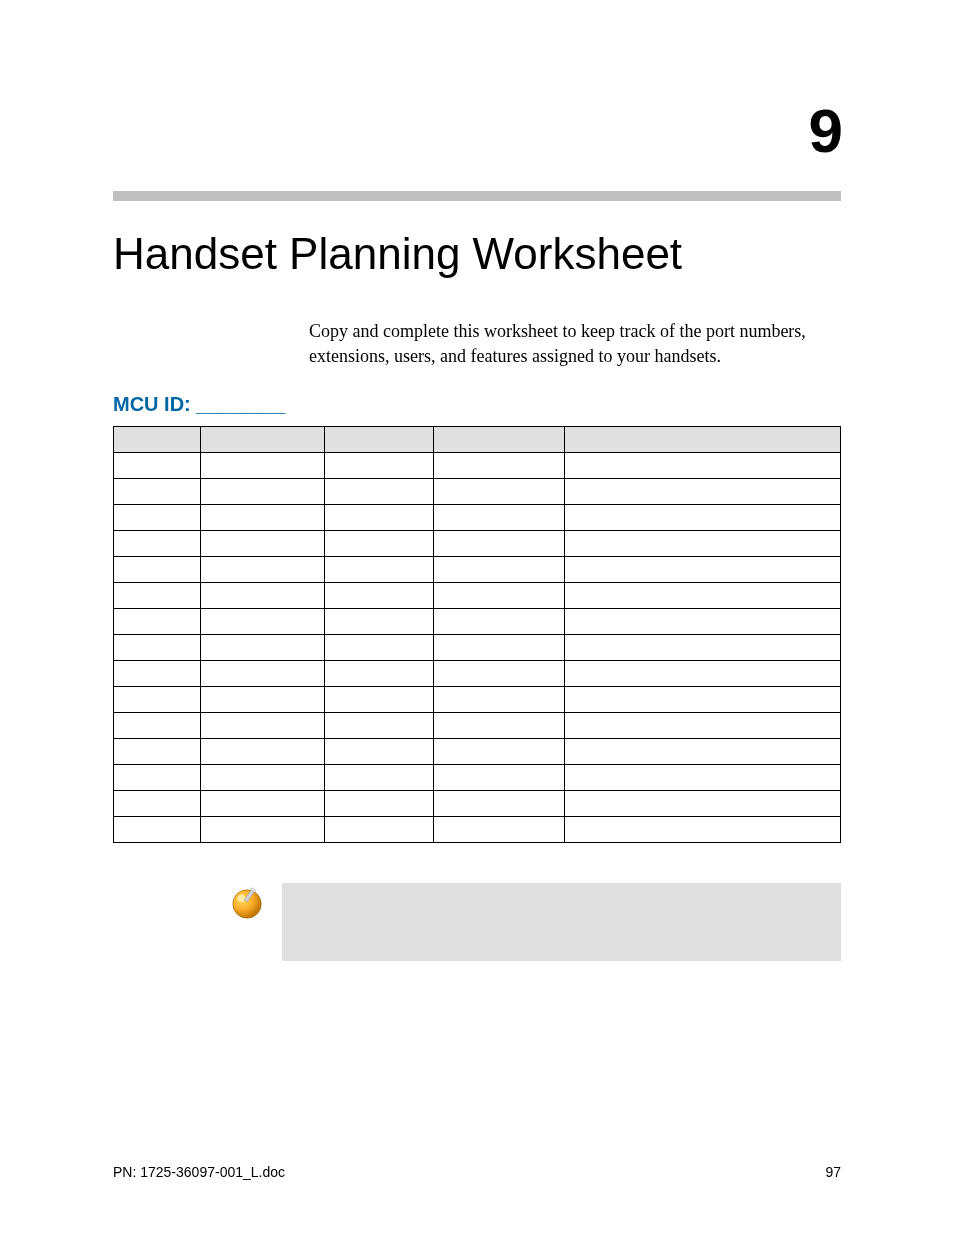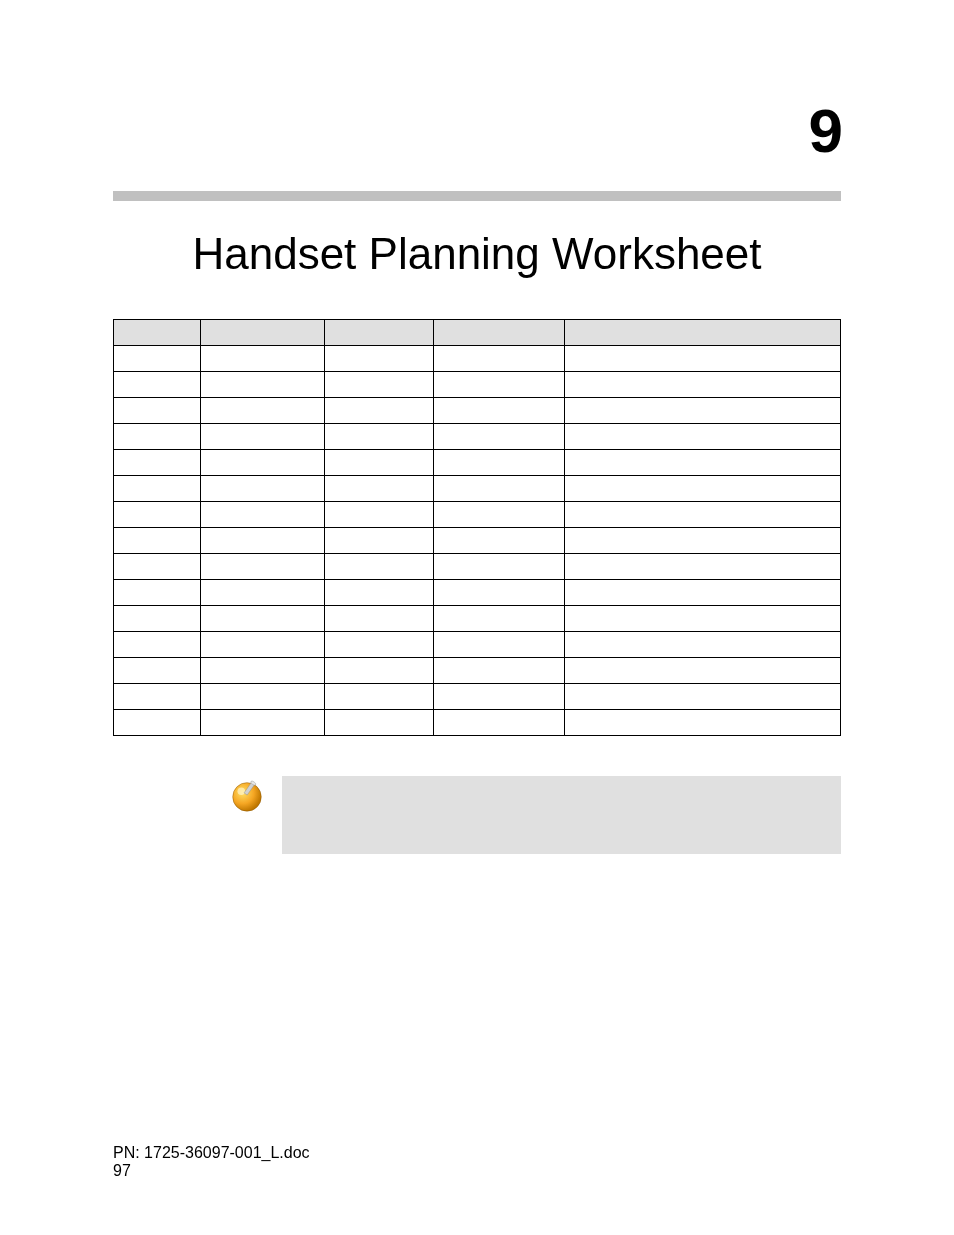--- a/index.html
+++ b/index.html
@@ -31,21 +31,20 @@
       background: #c0c0c0;
       margin-bottom: 28px;
     }
     .title {
       font-size: 44px;
       font-weight: 300;
       font-family: Arial, Helvetica, sans-serif;
       color: #000;
       margin-bottom: 40px;
       letter-spacing: 0px;
-      text-align: center;
     }
     .intro {
       margin-left: 196px;
       font-size: 18px;
       line-height: 1.4;
       color: #000;
       margin-bottom: 24px;
     }
     .mcu-label {
       font-family: Arial, Helvetica, sans-serif;
@@ -92,32 +91,33 @@
       min-height: 78px;
     }
     .footer {
       position: absolute;
       bottom: 55px;
       left: 113px;
       right: 113px;
       display: flex;
       justify-content: space-between;
       font-family: Arial, Helvetica, sans-serif;
-      font-size: 16px;
-      color: #000;
-      flex-direction: column;
+      font-size: 14px;
+      color: #000;
     }
   </style>
 </head>
 <body>
 
 <div class="page">
   <div class="chapter-number">9</div>
   <div class="divider"></div>
   <div class="title">Handset Planning Worksheet</div>
+  <div class="intro">Copy and complete this worksheet to keep track of the port numbers, extensions, users, and features assigned to your handsets.</div>
+  <div class="mcu-label">MCU ID: ________</div>
 
   <table class="worksheet-table">
     <tbody>
         <tr>
       <td class="col1"></td>
           <td class="col2"></td>
           <td class="col3"></td>
           <td class="col4"></td>
           <td class="col5"></td>
     </tr>

